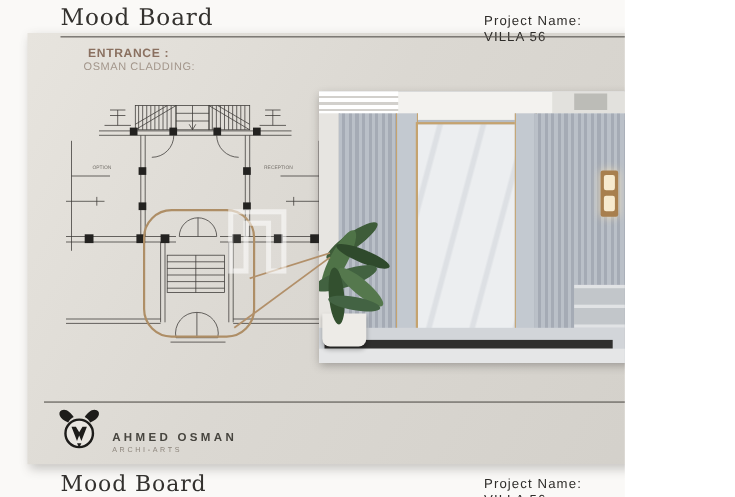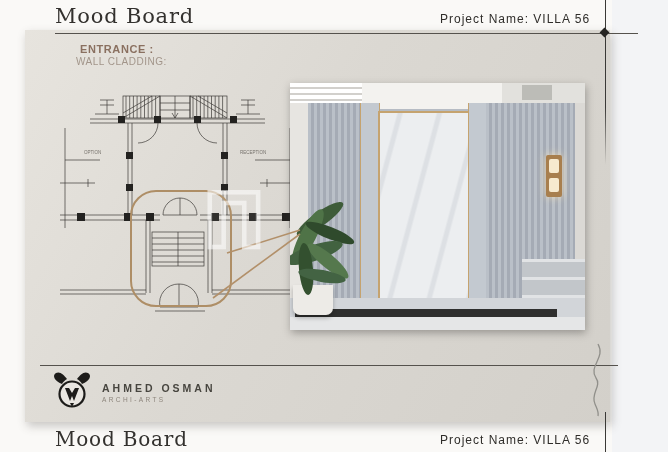--- a/index.html
+++ b/index.html
@@ -1,16 +1,16 @@
 <!DOCTYPE html>
 <html><head>
 <meta charset="utf-8">
 <style>
   html,body{margin:0;padding:0;background:#ffffff;}
-  .stage{position:relative;width:668px;height:452px;background:#faf9f7;overflow:hidden;
+  .stage{position:relative;width:568px;height:452px;background:#faf9f7;overflow:hidden;
          font-family:"Liberation Sans",sans-serif;}
   .right-margin{position:absolute;left:612px;top:0;width:56px;height:452px;background:#f3f4f6;}
   
   .card{position:absolute;left:25px;top:30px;width:585px;height:392px;
         background:linear-gradient(120deg,#e7e4de 0%,#dbd8d2 45%,#d3d0ca 100%);
         box-shadow:2px 4px 9px rgba(70,66,60,.28);}
   
   .title-serif{position:absolute;font-family:"DejaVu Serif",serif;font-size:21px;
         color:#33312e;letter-spacing:.8px;}
   .proj-label{position:absolute;font-size:12px;letter-spacing:1px;color:#2f2d2a;font-weight:500;}
@@ -61,42 +61,42 @@
   .pot{position:absolute;left:3px;top:202px;width:40px;height:30px;background:#edebe7;
         border-radius:0 0 7px 7px;box-shadow:0 3px 4px rgba(0,0,0,.25);}
   .plant-svg{position:absolute;left:-12px;top:98px;}
   
   .wm{position:absolute;top:184px;font-family:"DejaVu Sans",sans-serif;font-weight:700;
         font-size:74px;line-height:74px;color:rgba(255,255,255,0.07);
         -webkit-text-stroke:4.5px rgba(255,255,255,0.55);}
   .wm-partial{left:203px;}
   .wm-main{left:281px;letter-spacing:24px;}
   
-  .logo{position:absolute;left:50px;top:371px;display:flex;align-items:center;}
+  .logo{position:absolute;left:50px;top:371px;display:flex;align-items:flex-end;}
   .logo-text{margin-left:8px;}
   .logo-name{font-size:10.5px;font-weight:700;letter-spacing:3px;color:#47453f;}
   .logo-tag{font-size:6.5px;letter-spacing:2.4px;color:#8d857c;margin-top:2px;}
   .squiggle{position:absolute;left:586px;top:340px;}
 </style>
 </head>
 <body>
 
 <div class="stage">
   <div class="right-margin"></div>
 
   <div class="card"></div>
 
   <div class="title-serif" style="left:55px;top:4px;">Mood Board</div>
   <div class="proj-label" style="left:440px;top:12px;">Project Name: VILLA 56</div>
   <div class="hrule" style="left:55px;top:33px;width:583px;"></div>
   <div class="vline-top"></div>
   <div class="diamond"></div>
 
   <div class="sec-title">ENTRANCE :</div>
-  <div class="sec-sub">WALL CLADDING:</div>
+  <div class="sec-sub">OSMAN CLADDING:</div>
 
   <svg class="plan" viewBox="0 0 235 232">
     <g stroke="#3d3b38" stroke-width="0.7" fill="none">
 
       <path d="M35,26 h24 M47,26 v-14 M40,12 h14 M40,17 h14"></path>
       <path d="M176,26 h24 M188,26 v-14 M181,12 h14 M181,17 h14"></path>
 
       <rect x="63" y="8" width="37" height="22"></rect>
       <path d="M66,8 V30 M69.7,8 V30 M73.4,8 V30 M77.1,8 V30 M80.8,8 V30 M84.5,8 V30 M88.2,8 V30 M91.9,8 V30 M95.6,8 V30"></path>
       <path d="M63,30 L100,8 M63,25 L92,8"></path>

